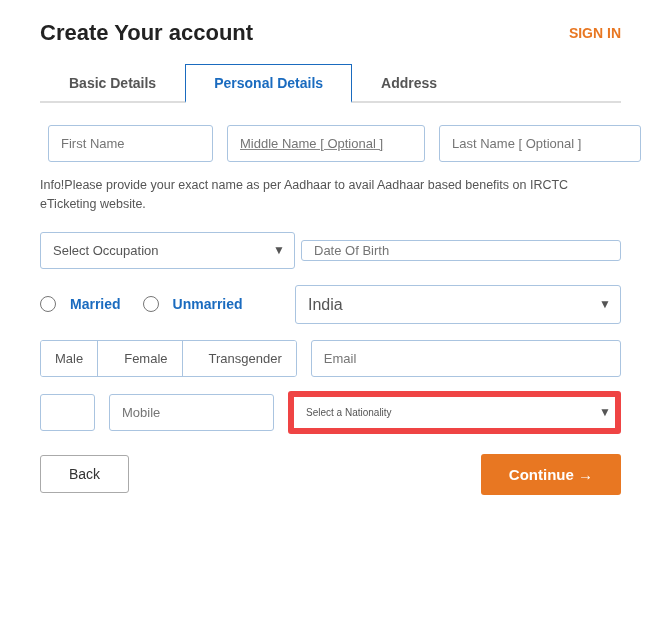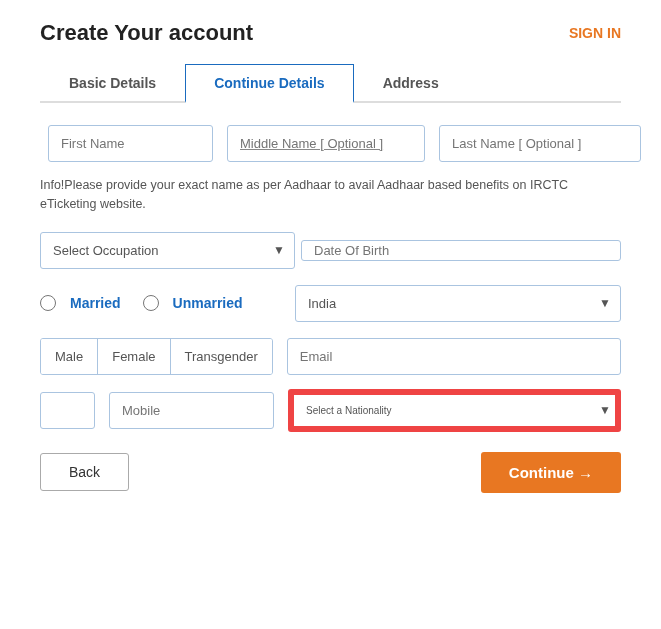--- a/index.html
+++ b/index.html
@@ -151,20 +151,21 @@
       gap: 14px;
       margin-bottom: 14px;
       align-items: stretch;
     }
 
     .gender-buttons {
       display: flex;
       border: 1px solid #aac4e0;
       border-radius: 3px;
       overflow: hidden;
+      gap: 12px;
     }
 
     .gender-btn {
       padding: 10px 14px;
       font-size: 13px;
       color: #555;
       background: #fff;
       border: none;
       border-right: 1px solid #aac4e0;
       cursor: pointer;
@@ -271,21 +272,21 @@
     .india-select-wrapper {
       position: relative;
       flex: 1;
     }
 
     .india-select-wrapper select {
       width: 100%;
       border: 1px solid #aac4e0;
       border-radius: 3px;
       padding: 10px 12px;
-      font-size: 13px;
+      font-size: 16px;
       color: #555;
       background: #fff;
       appearance: none;
       -webkit-appearance: none;
       cursor: pointer;
     }
 
     .india-select-wrapper .select-arrow {
       position: absolute;
       right: 10px;
@@ -313,21 +314,21 @@
 </head>
 <body>
 
 <div class="header">
   <h1 class="header-title">Create Your account</h1>
   <a class="sign-in-link">SIGN IN</a>
 </div>
 
 <div class="tabs">
   <div class="tab">Basic Details</div>
-  <div class="tab active">Continue Details</div>
+  <div class="tab active">Personal Details</div>
   <div class="tab">Address</div>
 </div>
 
 <div class="form-row">
   <input type="text" class="form-input input-first-name" placeholder="First Name" style="">
   <input type="text" class="form-input input-middle-name" placeholder="Middle Name [ Optional ]" style="">
   <input type="text" class="form-input input-last-name" placeholder="Last Name [ Optional ]" style="">
 </div>
 
 <p class="info-text">Info!Please provide your exact name as per Aadhaar to avail Aadhaar based benefits on IRCTC eTicketing website.</p>

